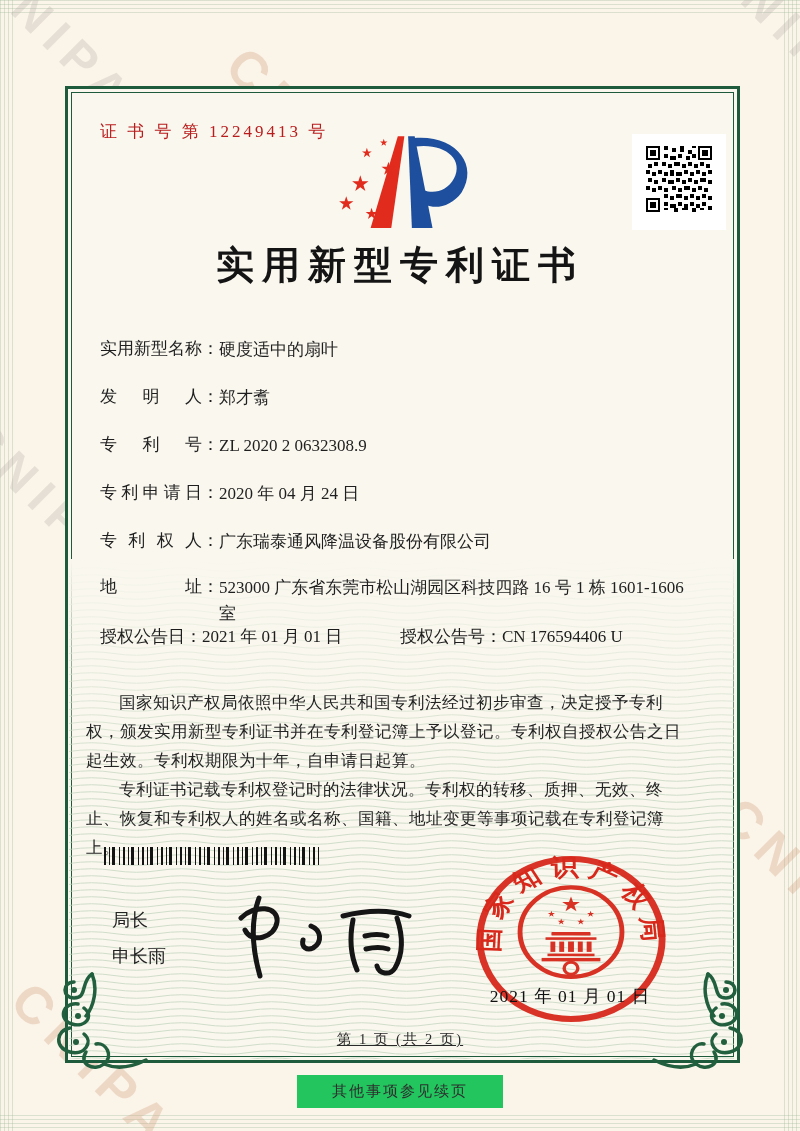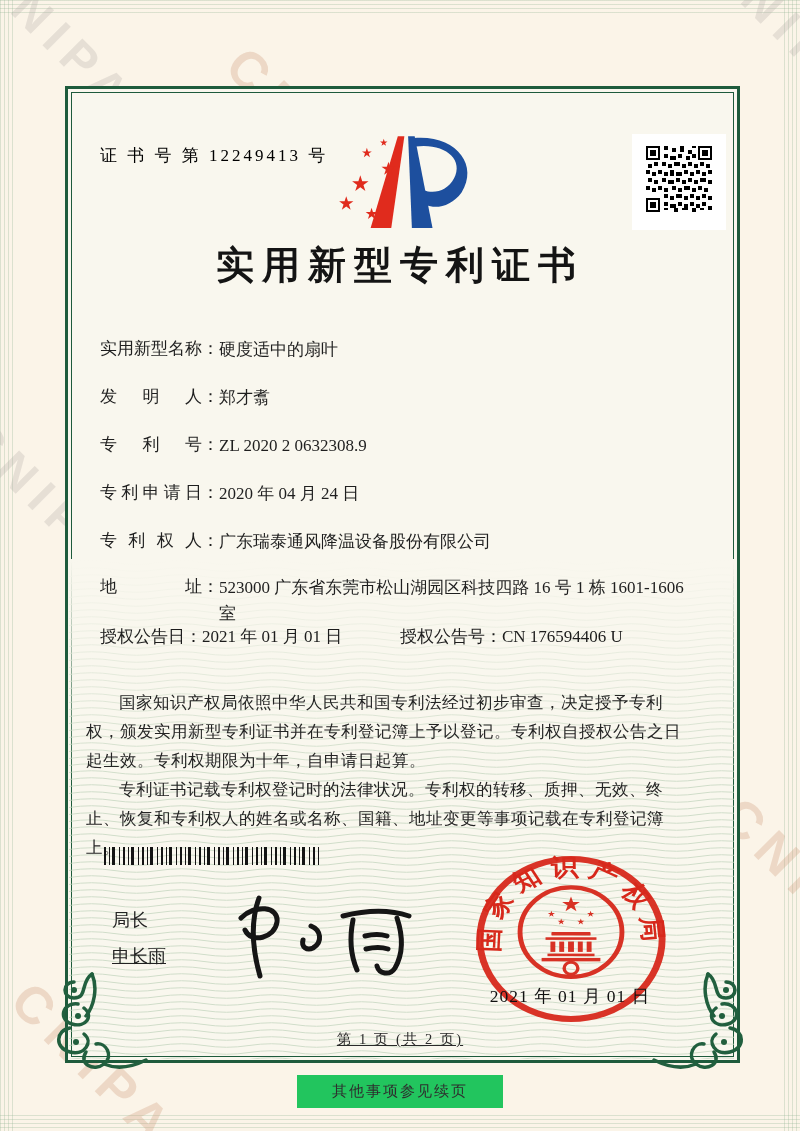--- a/index.html
+++ b/index.html
@@ -22,21 +22,21 @@
     font-weight:bold; letter-spacing:10px; transform:rotate(45deg); white-space:nowrap; }
   .wm-warm  { color:rgba(206,152,120,0.30); font-size:52px; }
   .wm-gray  { color:rgba(175,170,165,0.28); font-size:48px; }
 
   
   .frame { position:absolute; left:65px; top:86px; width:675px; height:977px;
     border:3px solid #1e5b3c; background:#f9f7ee; }
   .frame-inner { position:absolute; left:3px; top:3px; right:3px; bottom:3px;
     border:1px solid #1e5b3c; }
 
-  .certno { position:absolute; left:100px; top:144px; font-size:17px; letter-spacing:3px; color:#000000; }
+  .certno { position:absolute; left:100px; top:120px; font-size:17px; letter-spacing:3px; color:#b91c1c; }
 
   .logo { position:absolute; left:335px; top:126px; width:150px; height:114px; }
   .qrbox { position:absolute; left:632px; top:134px; width:94px; height:96px; background:#ffffff; }
   .qrbox svg { position:absolute; left:14px; top:12px; }
 
   .title { position:absolute; left:0; top:240px; width:800px; text-align:center;
     font-size:38px; font-weight:bold; letter-spacing:8px; color:#141414; }
 
   .field-row { position:absolute; left:100px; width:610px; font-size:17px; color:#1f1f1f; }
   .flabel { display:inline-block; width:102px; text-align:justify; text-align-last:justify;
@@ -54,21 +54,21 @@
   .barcode { position:absolute; left:104px; top:847px; width:216px; height:18px;
     background:repeating-linear-gradient(90deg,
       #141414 0 2px, rgba(0,0,0,0) 2px 5px,
       #141414 5px 6px, rgba(0,0,0,0) 6px 8px,
       #141414 8px 11px, rgba(0,0,0,0) 11px 15px,
       #141414 15px 16px, rgba(0,0,0,0) 16px 19px); }
 
   .signer { position:absolute; left:112px; font-size:18px; color:#222;
     font-family:"Liberation Sans","DejaVu Sans",sans-serif; }
   .signer-title { top:908px; }
-  .signer-name { top:944px;text-decoration:underline; }
+  .signer-name { top:944px; }
   .signature { position:absolute; left:225px; top:890px; width:200px; height:95px; }
 
   .seal { position:absolute; left:473px; top:853px; width:196px; height:172px; }
   .seal-ring-text { font-size:28px; font-weight:bold; letter-spacing:9px;
     fill:#d7281b; font-family:"Liberation Serif","DejaVu Serif",serif; }
   .seal-date { position:absolute; left:470px; top:984px; width:200px; text-align:center;
     font-size:17.5px; color:#111; letter-spacing:1px; }
 
   .pagenum { position:absolute; left:0; top:1030px; width:800px; text-align:center;
     font-size:14.5px; color:#2a2a2a; letter-spacing:2px;text-decoration:underline; }

